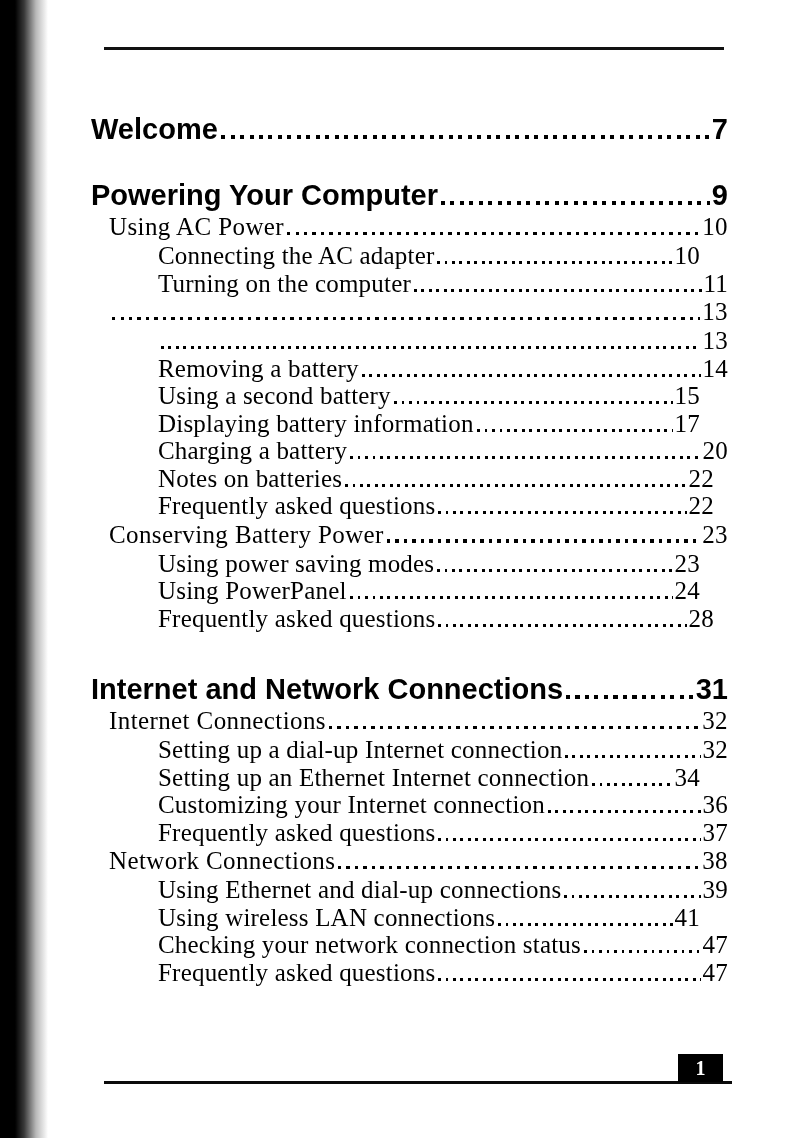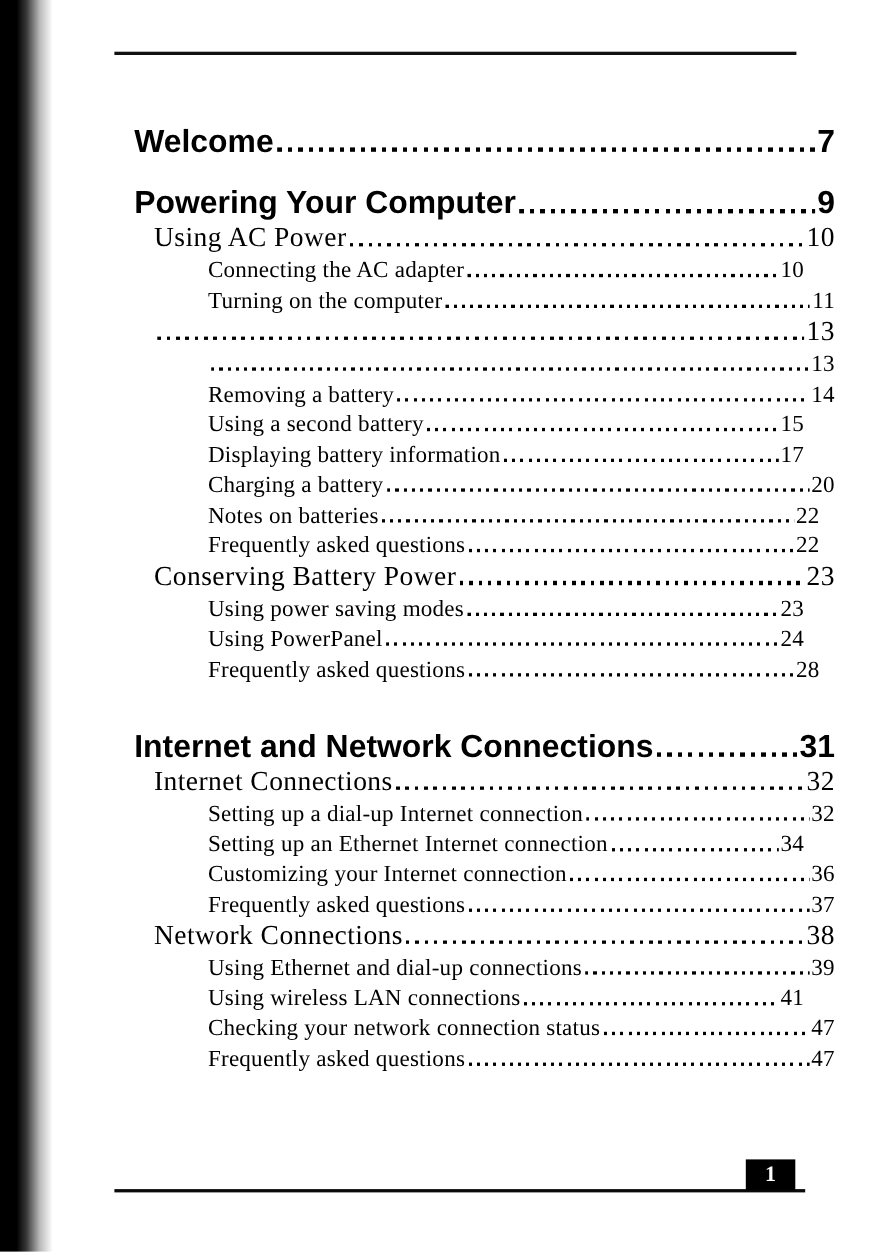--- a/index.html
+++ b/index.html
@@ -44,21 +44,21 @@
     position: absolute;
     left: 678px; top: 1054px;
     width: 45px; height: 28px;
     background: #000000;
     color: #ffffff;
     font: bold 20px/28px "Liberation Serif", serif;
     text-align: center;
   }
   .toc {
     position: absolute;
-    left: 122px; top: 112px;
+    left: 91px; top: 112px;
     width: 637px;
   }
   .row {
     display: flex;
     align-items: baseline;
     white-space: nowrap;
   }
   .row .leader {
     flex: 1 1 auto;
     min-width: 12px;
@@ -70,38 +70,38 @@
     font-family: "Liberation Sans", sans-serif;
     font-weight: bold;
     font-size: 29px;
     line-height: 34px;
     letter-spacing: 0px;
   }
   .h1 .leader {
     height: 4px;
     background-image: repeating-linear-gradient(to right, #000 0 4px, transparent 4px 9.5px);
   }
-  .mt1 { margin-top: 22px; text-align: center; }
+  .mt1 { margin-top: 32px; text-align: center; }
   .mt2 { margin-top: 40px; }
 
   .l2 {
     font-family: "Liberation Serif", serif;
     font-size: 25px;
     line-height: 30px;
     letter-spacing: 0.4px;
     margin-left: 18px;
   }
   .l2 .leader {
     height: 3.2px;
     background-image: repeating-linear-gradient(to right, #000 0 3.2px, transparent 3.2px 8.5px);
   }
 
   .l3 {
     font-family: "Liberation Serif", serif;
-    font-size: 21px;
+    font-size: 25px;
     line-height: 27.5px;
     letter-spacing: 0.2px;
     margin-left: 67px;
   }
   .l3 .leader {
     height: 2.8px;
     background-image: repeating-linear-gradient(to right, #000 0 2.8px, transparent 2.8px 7.5px);
   }
 
   

